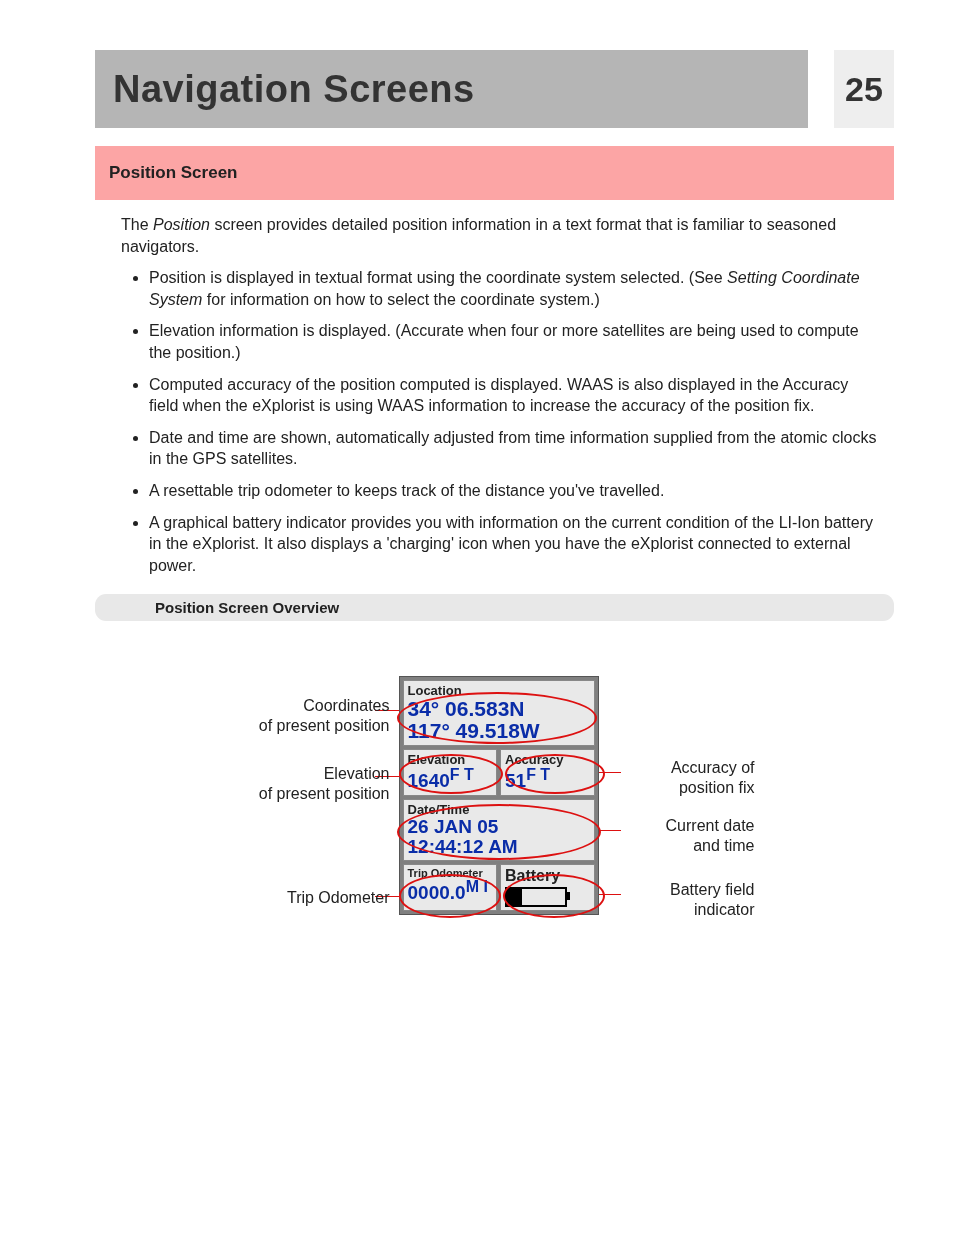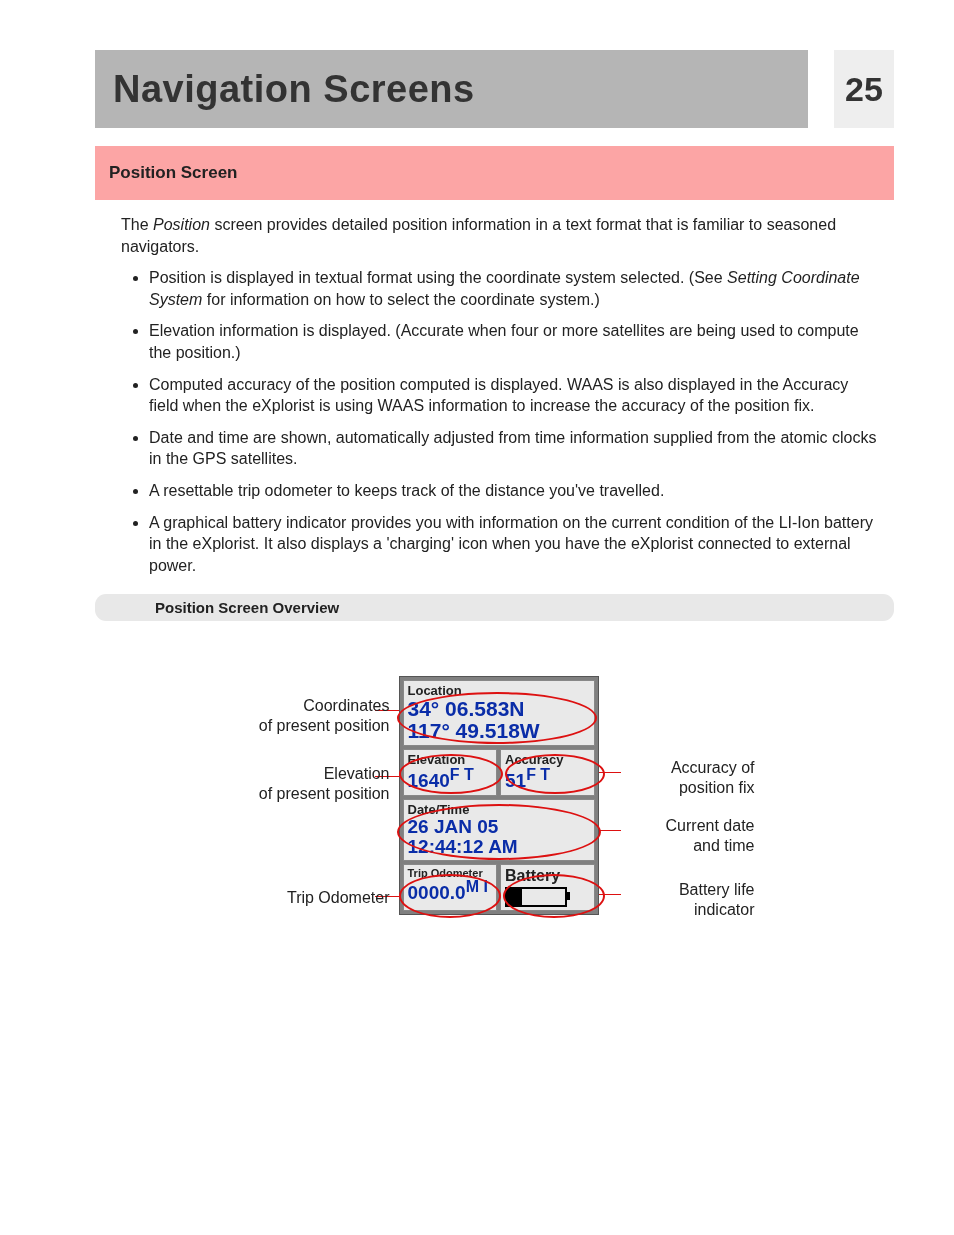--- a/index.html
+++ b/index.html
@@ -246,17 +246,17 @@
     <div class="callout left" style="top:20px;white-space:pre-line">Coordinates
 of present position</div>
     <div class="callout left" style="top:88px;white-space:pre-line">Elevation
 of present position</div>
     <div class="callout left" style="top:212px">Trip Odometer</div>
 
     <div class="callout right" style="top:82px;white-space:pre-line">Accuracy of
 position fix</div>
     <div class="callout right" style="top:140px;white-space:pre-line">Current date
 and time</div>
-    <div class="callout right" style="top:204px;white-space:pre-line">Battery life
+    <div class="callout right" style="top:204px;white-space:pre-line">Battery field
 indicator</div>
 
   </div>
 </div>
 
 </body></html>

